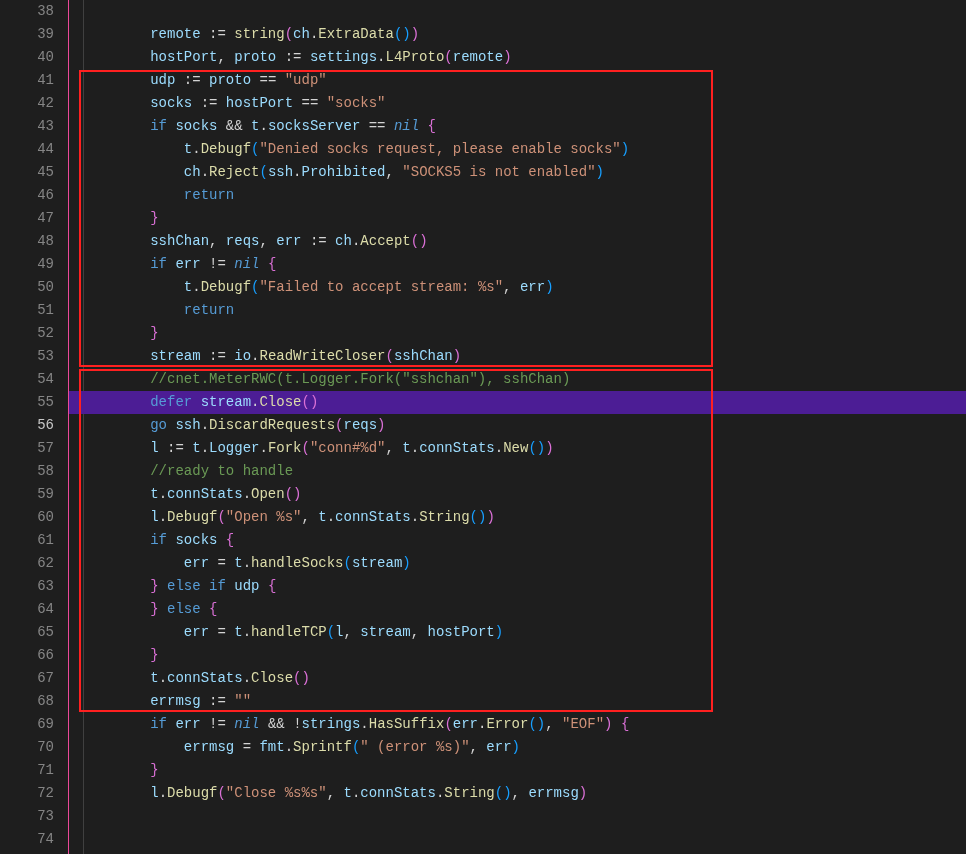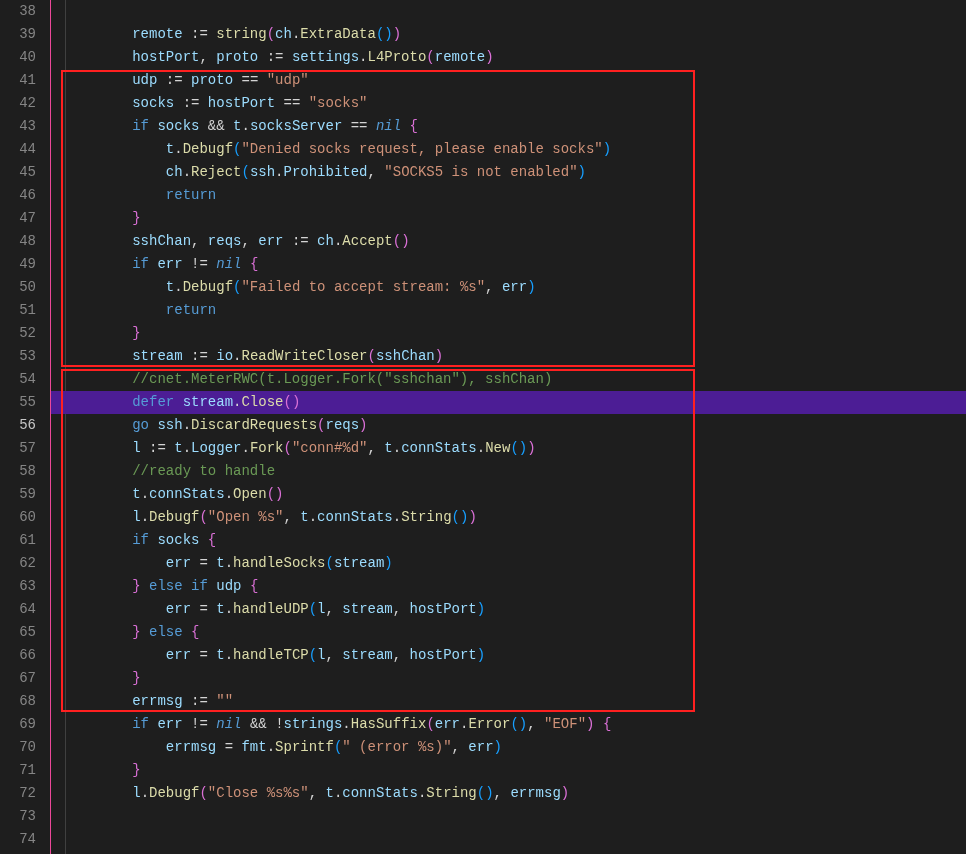--- a/index.html
+++ b/index.html
@@ -8,20 +8,21 @@
   font-family: 'Consolas', 'Courier New', monospace;
   font-size: 14px;
   color: #d4d4d4;
   width: 966px;
   height: 854px;
   overflow: hidden;
 }
 .editor {
   display: flex;
   height: 100%;
+  padding-left: 18px;
 }
 .gutter {
   width: 50px;
   background: #1e1e1e;
   color: #858585;
   text-align: right;
   padding-right: 14px;
   user-select: none;
   flex-shrink: 0;
 }
@@ -146,24 +147,24 @@
       <div class="code-line">        <span class="cmt">//cnet.MeterRWC(t.Logger.Fork("sshchan"), sshChan)</span></div>
       <div class="code-line active">        <span class="kw">defer</span> <span class="var">stream</span><span class="op">.</span><span class="fn">Close</span><span class="brace-p">()</span></div>
       <div class="code-line">        <span class="kw">go</span> <span class="var">ssh</span><span class="op">.</span><span class="fn">DiscardRequests</span><span class="brace-p">(</span><span class="var">reqs</span><span class="brace-p">)</span></div>
       <div class="code-line">        <span class="var">l</span> <span class="op">:=</span> <span class="var">t</span><span class="op">.</span><span class="var">Logger</span><span class="op">.</span><span class="fn">Fork</span><span class="brace-p">(</span><span class="str">"conn#%d"</span><span class="op">,</span> <span class="var">t</span><span class="op">.</span><span class="var">connStats</span><span class="op">.</span><span class="fn">New</span><span class="brace-b">()</span><span class="brace-p">)</span></div>
       <div class="code-line">        <span class="cmt">//ready to handle</span></div>
       <div class="code-line">        <span class="var">t</span><span class="op">.</span><span class="var">connStats</span><span class="op">.</span><span class="fn">Open</span><span class="brace-p">()</span></div>
       <div class="code-line">        <span class="var">l</span><span class="op">.</span><span class="fn">Debugf</span><span class="brace-p">(</span><span class="str">"Open %s"</span><span class="op">,</span> <span class="var">t</span><span class="op">.</span><span class="var">connStats</span><span class="op">.</span><span class="fn">String</span><span class="brace-b">()</span><span class="brace-p">)</span></div>
       <div class="code-line">        <span class="kw">if</span> <span class="var">socks</span> <span class="brace-p">{</span></div>
       <div class="code-line">            <span class="var">err</span> <span class="op">=</span> <span class="var">t</span><span class="op">.</span><span class="fn">handleSocks</span><span class="brace-b">(</span><span class="var">stream</span><span class="brace-b">)</span></div>
       <div class="code-line">        <span class="brace-p">}</span> <span class="kw">else</span> <span class="kw">if</span> <span class="var">udp</span> <span class="brace-p">{</span></div>
-      <div class="code-line">            <span class="var">err</span> <span class="op">=</span> <span class="var">t</span><span class="op">.</span><span class="fn">handleUDP</span><span class="brace-b">(</span><span class="var">l</span><span class="op">,</span> <span class="var">stream</span><span class="op">,</span> <span class="var">hostPort</span><span class="brace-b">)</span></div>
       <div class="code-line">        <span class="brace-p">}</span> <span class="kw">else</span> <span class="brace-p">{</span></div>
       <div class="code-line">            <span class="var">err</span> <span class="op">=</span> <span class="var">t</span><span class="op">.</span><span class="fn">handleTCP</span><span class="brace-b">(</span><span class="var">l</span><span class="op">,</span> <span class="var">stream</span><span class="op">,</span> <span class="var">hostPort</span><span class="brace-b">)</span></div>
       <div class="code-line">        <span class="brace-p">}</span></div>
+      <div class="code-line">        <span class="var">t</span><span class="op">.</span><span class="var">connStats</span><span class="op">.</span><span class="fn">Close</span><span class="brace-p">()</span></div>
       <div class="code-line">        <span class="var">errmsg</span> <span class="op">:=</span> <span class="str">""</span></div>
       <div class="code-line">        <span class="kw">if</span> <span class="var">err</span> <span class="op">!=</span> <span class="nil">nil</span> <span class="op">&amp;&amp;</span> <span class="op">!</span><span class="var">strings</span><span class="op">.</span><span class="fn">HasSuffix</span><span class="brace-p">(</span><span class="var">err</span><span class="op">.</span><span class="fn">Error</span><span class="brace-b">()</span><span class="op">,</span> <span class="str">"EOF"</span><span class="brace-p">)</span> <span class="brace-p">{</span></div>
       <div class="code-line">            <span class="var">errmsg</span> <span class="op">=</span> <span class="var">fmt</span><span class="op">.</span><span class="fn">Sprintf</span><span class="brace-b">(</span><span class="str">" (error %s)"</span><span class="op">,</span> <span class="var">err</span><span class="brace-b">)</span></div>
       <div class="code-line">        <span class="brace-p">}</span></div>
       <div class="code-line">        <span class="var">l</span><span class="op">.</span><span class="fn">Debugf</span><span class="brace-p">(</span><span class="str">"Close %s%s"</span><span class="op">,</span> <span class="var">t</span><span class="op">.</span><span class="var">connStats</span><span class="op">.</span><span class="fn">String</span><span class="brace-b">()</span><span class="op">,</span> <span class="var">errmsg</span><span class="brace-p">)</span></div>
       <div class="code-line">    </div>
       <div class="highlight-box hb1" style="top: 70px; height: 297px;"></div>
       <div class="highlight-box hb2" style="top: 369px; height: 343px;"></div>
     </div>
 </div>

